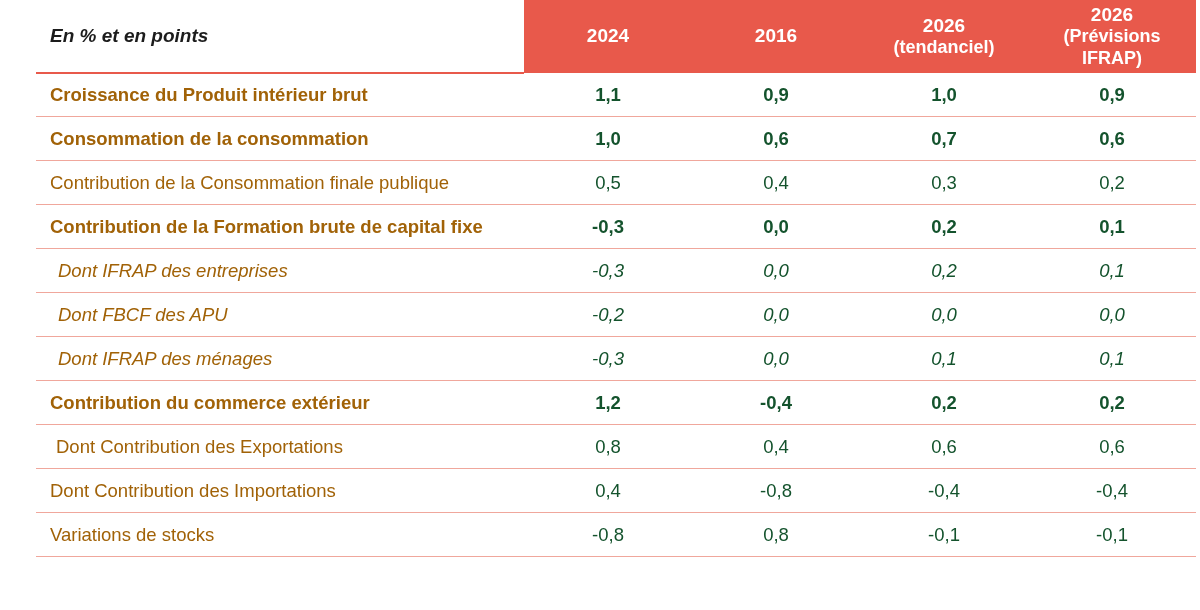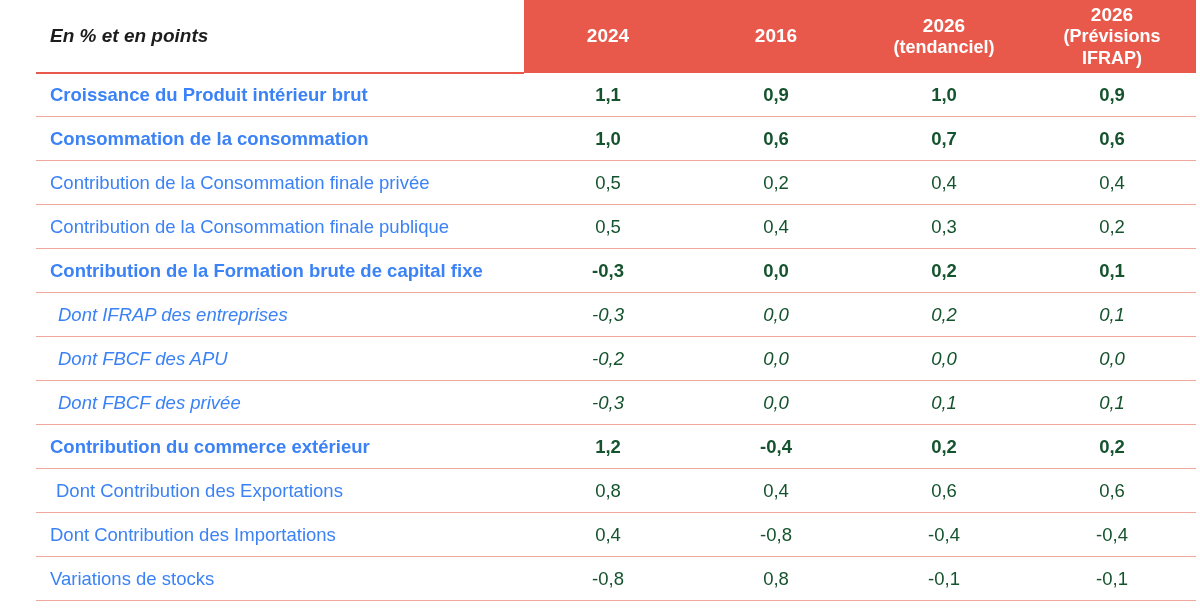--- a/index.html
+++ b/index.html
@@ -73,21 +73,21 @@
     box-sizing: border-box;
     font-size: 18.5px;
     vertical-align: middle;
   }
   tbody tr:last-child td {
     border-bottom: 1.5px solid #f0a79c;
   }
   td.label {
     text-align: left;
     padding-left: 14px;
-    color: #3b82f6;
+    color: #a16207;
     white-space: nowrap;
   }
   td.val {
     text-align: center;
     color: #14532d;
   }
   tr.bold td {
     font-weight: bold;
   }
   tr.italic td {
@@ -142,27 +142,20 @@
         <td class="val">0,9</td>
       </tr>
       <tr class="bold">
         <td class="label">Consommation de la consommation</td>
         <td class="val">1,0</td>
         <td class="val">0,6</td>
         <td class="val">0,7</td>
         <td class="val">0,6</td>
       </tr>
       <tr>
-        <td class="label">Contribution de la Consommation finale privée</td>
-        <td class="val">0,5</td>
-        <td class="val">0,2</td>
-        <td class="val">0,4</td>
-        <td class="val">0,4</td>
-      </tr>
-      <tr>
         <td class="label">Contribution de la Consommation finale publique</td>
         <td class="val">0,5</td>
         <td class="val">0,4</td>
         <td class="val">0,3</td>
         <td class="val">0,2</td>
       </tr>
       <tr class="bold">
         <td class="label">Contribution de la Formation brute de capital fixe</td>
         <td class="val">-0,3</td>
         <td class="val">0,0</td>
@@ -177,21 +170,21 @@
         <td class="val">0,1</td>
       </tr>
       <tr class="italic">
         <td class="label">Dont FBCF des APU</td>
         <td class="val">-0,2</td>
         <td class="val">0,0</td>
         <td class="val">0,0</td>
         <td class="val">0,0</td>
       </tr>
       <tr class="italic">
-        <td class="label">Dont FBCF des privée</td>
+        <td class="label">Dont IFRAP des ménages</td>
         <td class="val">-0,3</td>
         <td class="val">0,0</td>
         <td class="val">0,1</td>
         <td class="val">0,1</td>
       </tr>
       <tr class="bold">
         <td class="label">Contribution du commerce extérieur</td>
         <td class="val">1,2</td>
         <td class="val">-0,4</td>
         <td class="val">0,2</td>

